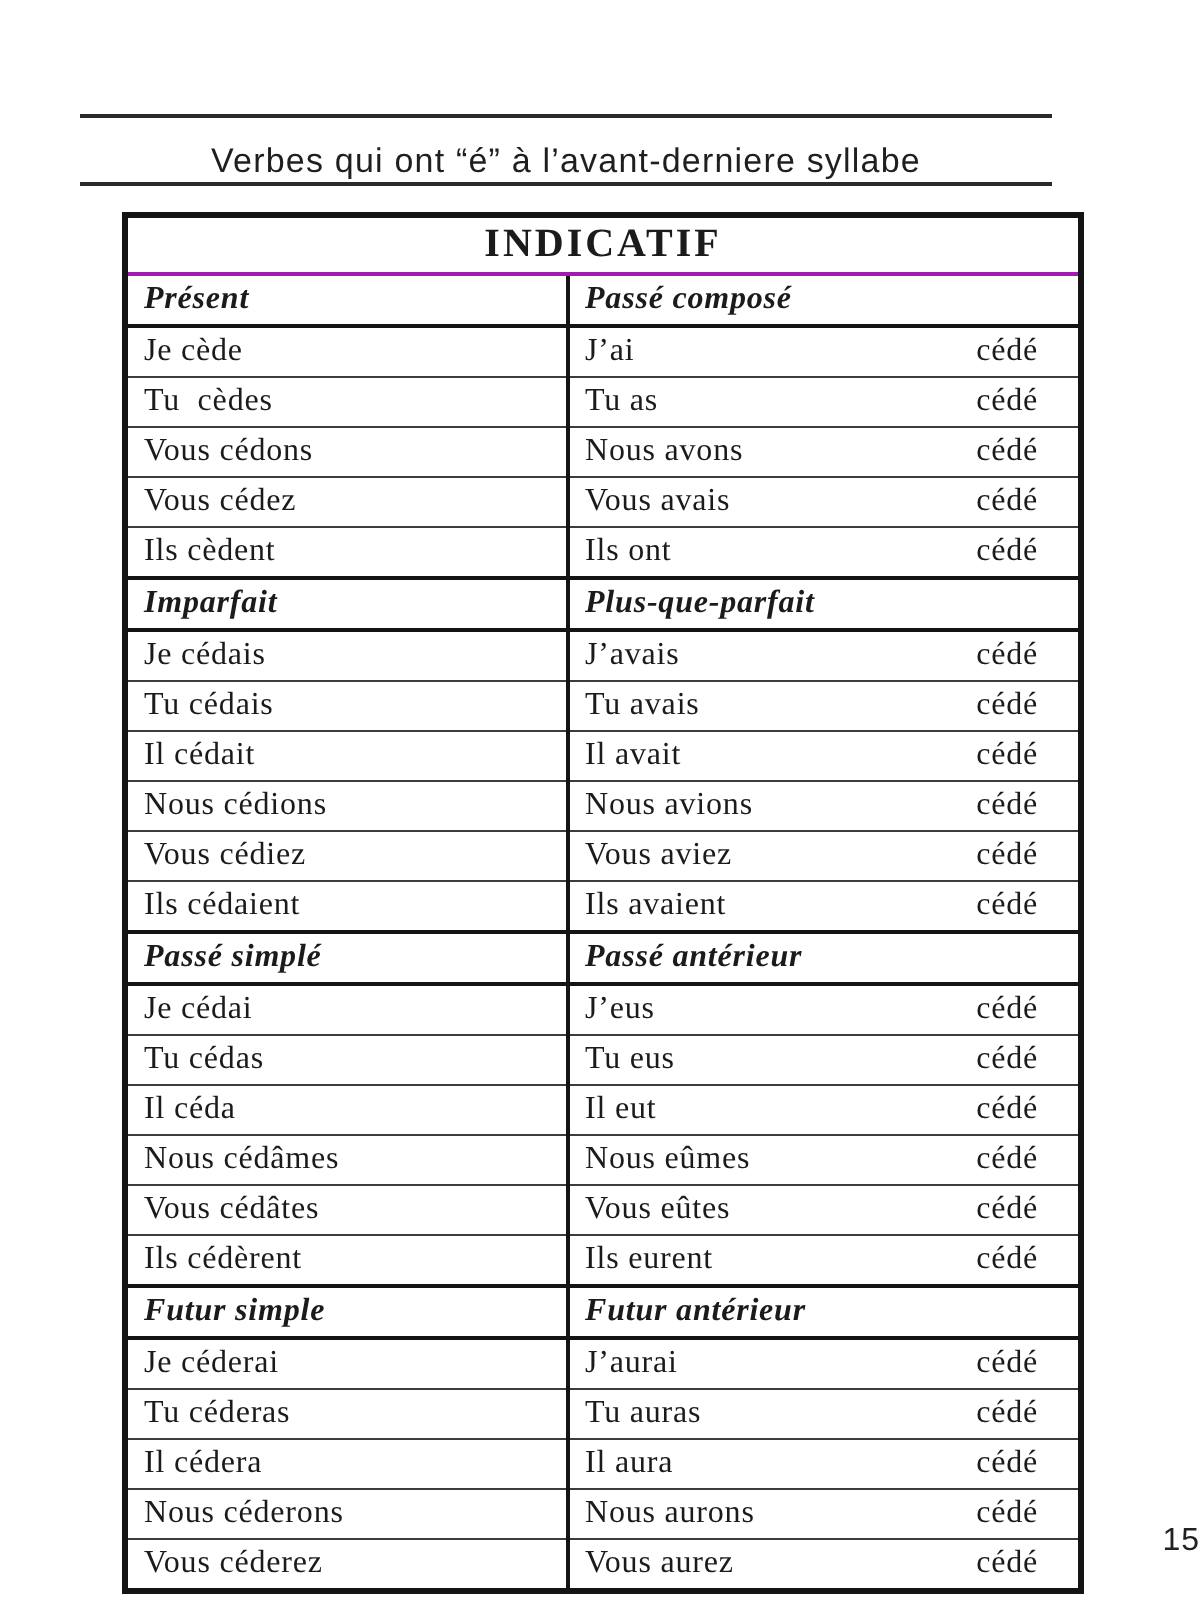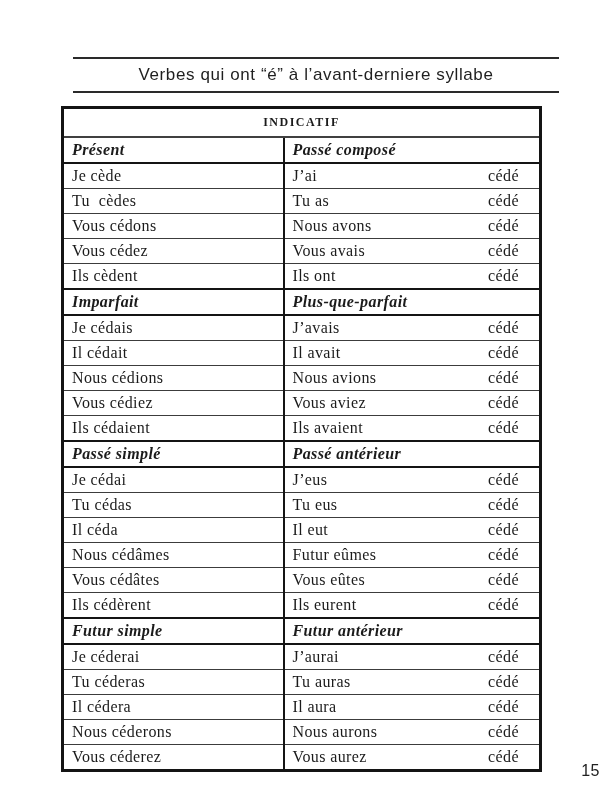--- a/index.html
+++ b/index.html
@@ -11,28 +11,28 @@
     position: relative;
     width: 600px;
     height: 800px;
     background: #ffffff;
     color: #1b1b1b;
     overflow: hidden;
   }
   .header-band {
     position: absolute;
     top: 57px;
-    left: 73px;
+    left: 40px;
     width: 486px;
     border-top: 2px solid #2a2a2a;
     border-bottom: 2px solid #2a2a2a;
     box-sizing: border-box;
     height: 36px;
     display: flex;
-    align-items: center;
+    align-items: flex-end;
     justify-content: center;
   }
   .header-text {
     font-family: "Liberation Sans", sans-serif;
     font-size: 17px;
     letter-spacing: 0.6px;
     color: #1f1f1f;
     white-space: pre;
   }
   table.conj-table {
@@ -48,22 +48,22 @@
     color: #1b1b1b;
   }
   col.left-col  { width: 221px; }
   col.right-col { width: 257px; }
   .title-row th {
     font-weight: bold;
     font-style: normal;
     letter-spacing: 1.5px;
     height: 24px;
     padding: 1px 0 2px 0;
-    border-bottom: 2px solid #404040;
-    font-size: 12px;
+    border-bottom: 2px solid #a21caf;
+    font-size: 20px;
   }
   tr td:first-child {
     border-right: 2px solid #141414;
   }
   td {
     padding: 1px 6px 2px 8px;
     height: 21px;
     vertical-align: middle;
     white-space: pre;
     overflow: hidden;
@@ -146,20 +146,24 @@
         </tr>
         <tr class="tense-row">
           <td>Imparfait</td>
           <td>Plus-que-parfait</td>
         </tr>
         <tr class="body-row">
           <td class="cell-left">Je cédais</td>
           <td class="cell-right"><span class="pair"><span class="aux">J’avais</span><span class="participle">cédé</span></span></td>
         </tr>
         <tr class="body-row">
+          <td class="cell-left">Tu cédais</td>
+          <td class="cell-right"><span class="pair"><span class="aux">Tu avais</span><span class="participle">cédé</span></span></td>
+        </tr>
+        <tr class="body-row">
           <td class="cell-left">Il cédait</td>
           <td class="cell-right"><span class="pair"><span class="aux">Il avait</span><span class="participle">cédé</span></span></td>
         </tr>
         <tr class="body-row">
           <td class="cell-left">Nous cédions</td>
           <td class="cell-right"><span class="pair"><span class="aux">Nous avions</span><span class="participle">cédé</span></span></td>
         </tr>
         <tr class="body-row">
           <td class="cell-left">Vous cédiez</td>
           <td class="cell-right"><span class="pair"><span class="aux">Vous aviez</span><span class="participle">cédé</span></span></td>
@@ -179,21 +183,21 @@
         <tr class="body-row">
           <td class="cell-left">Tu cédas</td>
           <td class="cell-right"><span class="pair"><span class="aux">Tu eus</span><span class="participle">cédé</span></span></td>
         </tr>
         <tr class="body-row">
           <td class="cell-left">Il céda</td>
           <td class="cell-right"><span class="pair"><span class="aux">Il eut</span><span class="participle">cédé</span></span></td>
         </tr>
         <tr class="body-row">
           <td class="cell-left">Nous cédâmes</td>
-          <td class="cell-right"><span class="pair"><span class="aux">Futur eûmes</span><span class="participle">cédé</span></span></td>
+          <td class="cell-right"><span class="pair"><span class="aux">Nous eûmes</span><span class="participle">cédé</span></span></td>
         </tr>
         <tr class="body-row">
           <td class="cell-left">Vous cédâtes</td>
           <td class="cell-right"><span class="pair"><span class="aux">Vous eûtes</span><span class="participle">cédé</span></span></td>
         </tr>
         <tr class="body-row">
           <td class="cell-left">Ils cédèrent</td>
           <td class="cell-right"><span class="pair"><span class="aux">Ils eurent</span><span class="participle">cédé</span></span></td>
         </tr>
         <tr class="tense-row">

